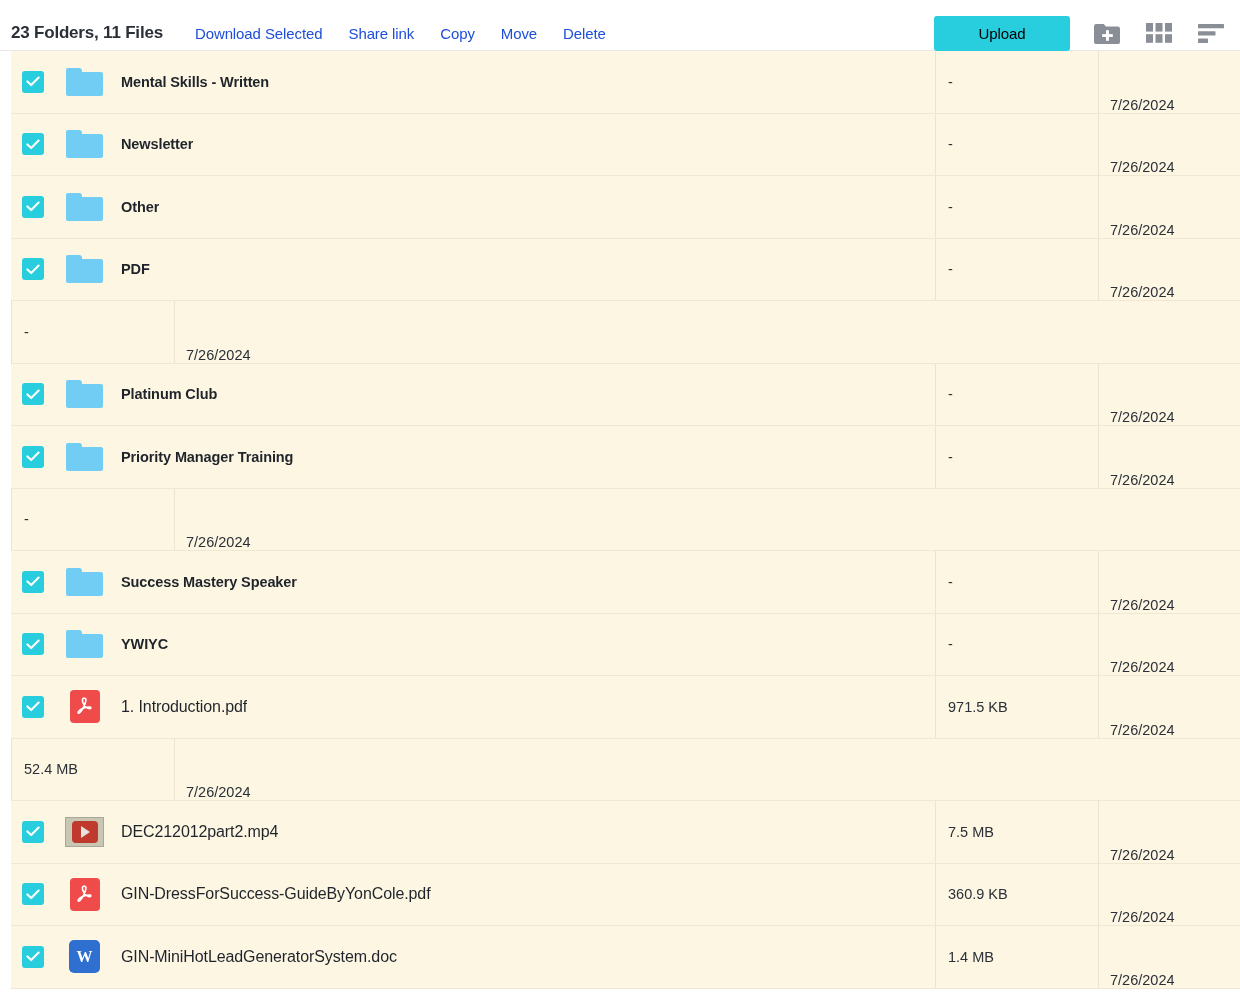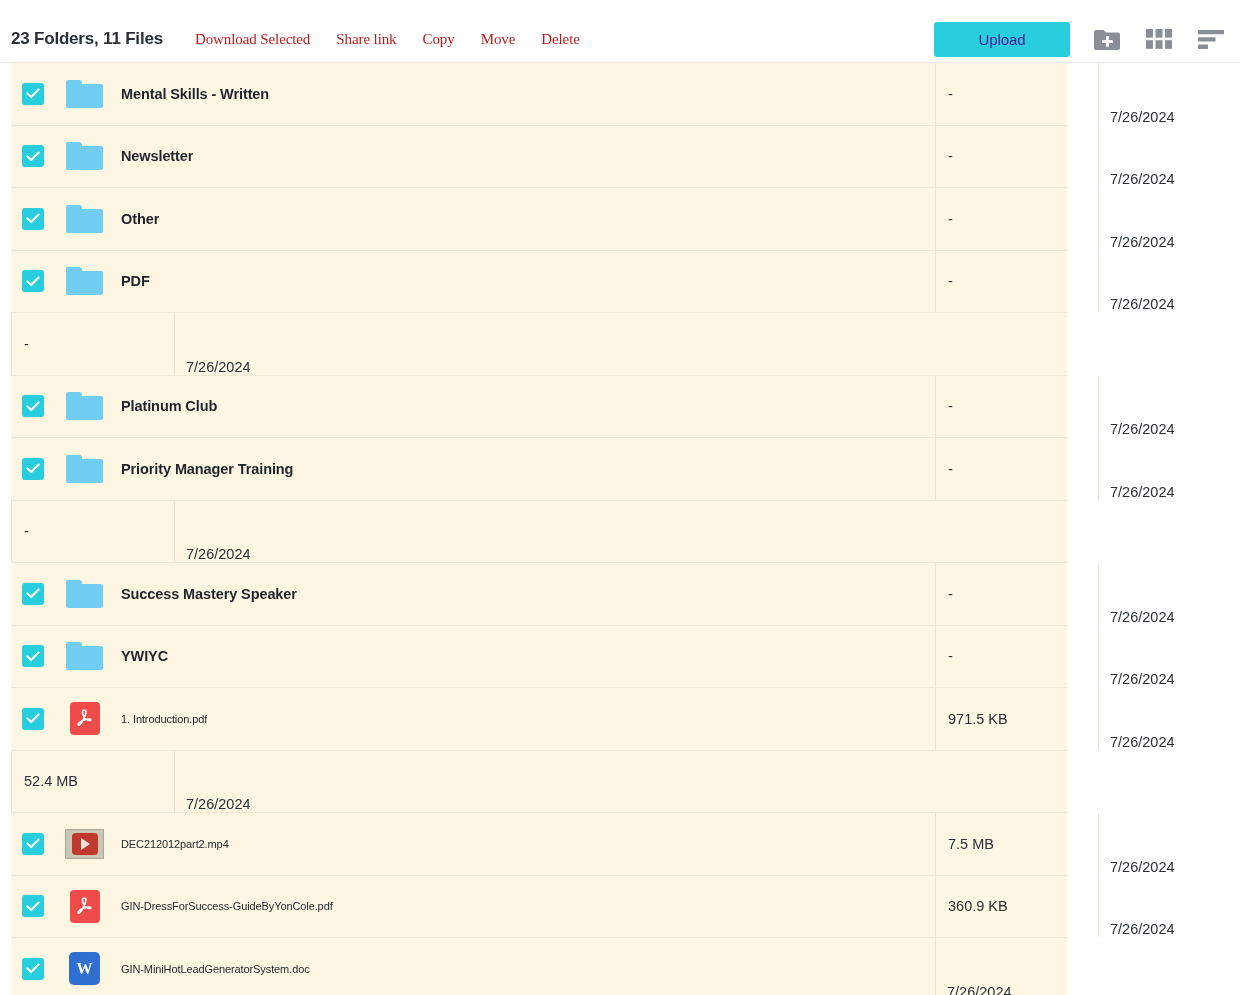--- a/index.html
+++ b/index.html
@@ -10,52 +10,52 @@
     height: 995px;
     overflow: hidden;
     background: #ffffff;
     font-family: "Liberation Sans", sans-serif;
     -webkit-font-smoothing: antialiased;
   }
 
   
   .toolbar {
     position: relative;
-    height: 63px;
+    height: 51px;
     background: #ffffff;
     border-bottom: 1px solid #e8e8e8;
     display: flex;
     align-items: center;
     padding: 16px 14px 0 11px;
     white-space: nowrap;
   }
   .summary {
     font-size: 17px;
     font-weight: bold;
     color: #2b3038;
     letter-spacing: -0.2px;
     margin-right: 24px;
   }
   .tbtn {
     font-size: 15px;
-    color: #b91c1c;
+    color: #1d4ed8;
     background: none;
     border: none;
     padding: 4px 8px;
     margin-right: 10px;
     cursor: pointer;
-    font-family: Liberation Serif, serif;
+    font-family: Liberation Sans, sans-serif;
     letter-spacing: -0.1px;
     text-align: right;
   }
   .tb-spacer { flex: 1 1 auto; }
 
   .upload-btn {
     background: #28cdde;
-    color: #4c1d95;
+    color: #000000;
     border: none;
     border-radius: 3px;
     font-size: 15px;
     font-family: inherit;
     height: 35px;
     min-width: 136px;
     padding: 0 18px;
     cursor: pointer;
     letter-spacing: -0.1px;
   }
@@ -69,21 +69,21 @@
     width: 30px;
     height: 30px;
     display: flex;
     align-items: center;
     justify-content: center;
   }
   .icon-btn svg { display: block; }
 
   
   .file-table {
-    width: 1067px;
+    width: 1240px;
     background: #ffffff;
     padding-left: 11px;
   }
   .row {
     display: flex;
     align-items: stretch;
     height: 62.5px;
     background: #fdf6e3;
     border-bottom: 1px solid #f0e8d4;
     cursor: pointer;
@@ -136,21 +136,21 @@
     width: 39px;
     height: 39px;
     margin-right: 17px;
     display: flex;
     align-items: center;
     justify-content: center;
     position: relative;
   }
 
   .label {
-    font-size: 11px;
+    font-size: 16px;
     color: #1f242b;
     letter-spacing: -0.1px;
     overflow: hidden;
     text-overflow: ellipsis;
     white-space: nowrap;
   }
   .label.bold { font-weight: bold; font-size: 14.5px; }
 
   
   .folder-shape {
@@ -555,17 +555,20 @@
         <span class="cbx">
           <svg width="14" height="11" viewBox="0 0 14 11">
             <path d="M1.4 5.4 L5.2 9.1 L12.6 1.6" fill="none" stroke="#ffffff" stroke-width="2.1" stroke-linecap="round" stroke-linejoin="round"></path>
           </svg>
         </span>
         <span class="ficon">
           <span class="word-shape">W</span>
         </span>
         <span class="label">GIN-MiniHotLeadGeneratorSystem.doc</span>
       </div>
+      <div class="cell-size">
+        <span>1.4 MB</span>
+      </div>
       <div class="cell-date">
         <span>7/26/2024</span>
       </div>
     </div>
   </div>
 
 </body></html>

